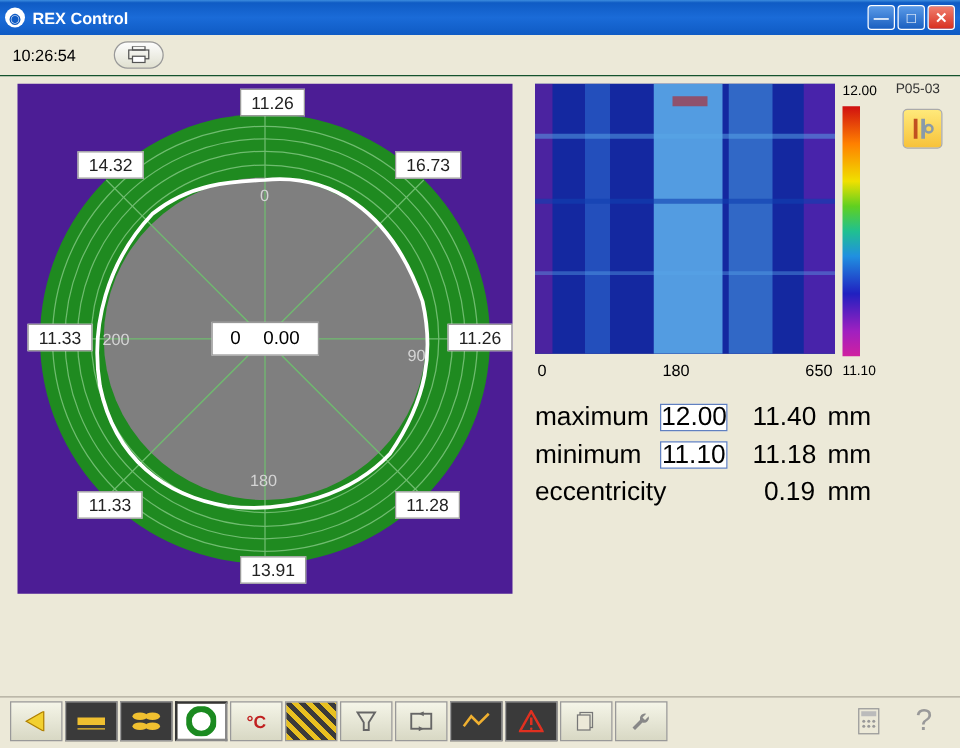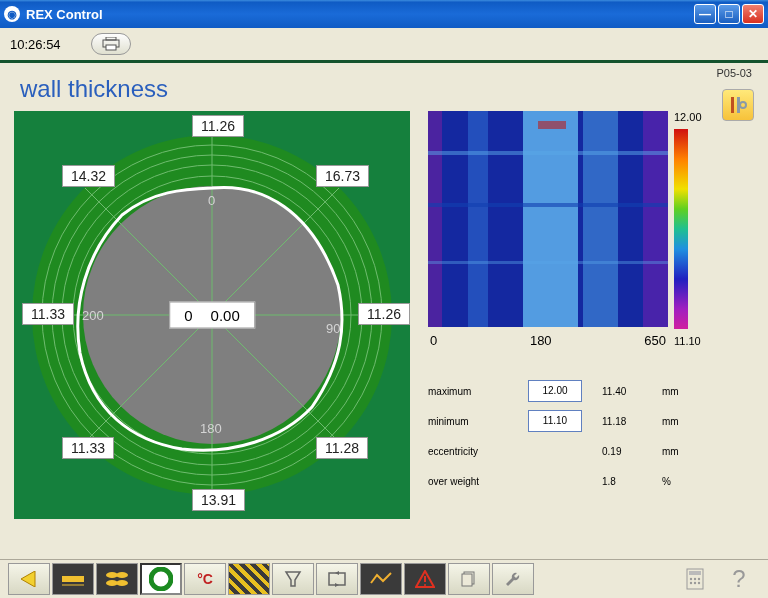--- a/index.html
+++ b/index.html
@@ -43,21 +43,21 @@
     font-size: 12px;
     font-weight: bold;
     color: white;
     cursor: pointer;
   }
   .tbtn.min, .tbtn.max { background: linear-gradient(#5b9be8,#1a5fc0); }
   .tbtn.close { background: linear-gradient(#f08070,#d83020); }
 
   .toprow {
     height: 32px;
-    border-bottom: 3px solid #14532d;
+    border-bottom: 1px solid #14532d;
     display: flex;
     align-items: center;
     padding: 16px 10px;
     gap: 30px;
     background: #ece9d8;
   }
   .timestamp { font-size: 13px; }
   .print-btn {
     width: 40px; height: 22px;
     background: linear-gradient(#fdfdfd,#e0e0d0);
@@ -100,21 +100,21 @@
   }
 
   .main-area {
     display: flex;
     gap: 18px;
     padding: 0 4px;
   }
   .polar-panel {
     width: 396px;
     height: 408px;
-    background: #15803d;
+    background: #4c1d95;
     position: relative;
   }
   .right-panel {
     width: 290px;
   }
   .heatmap-box {
     display: flex;
     gap: 6px;
   }
   .heatmap {
@@ -146,41 +146,41 @@
   }
   .xaxis-nums {
     display: flex;
     width: 240px;
     justify-content: space-between;
     font-size: 13px;
     margin-top: 6px;
     padding: 0 2px;
   }
   .stats {
-    margin-top: 28px;
-    font-size: 10px;
+    margin-top: 15px;
+    font-size: 21px;
   }
   .stat-row {
     display: flex;
     align-items: center;
     height: 30px;
   }
   .stat-row .label { width: 100px; }
   .stat-row .valbox {
     width: 54px;
     height: 22px;
     border: 1px solid #6080c0;
     background: #fff;
     text-align: center;
     line-height: 20px;
     margin-right: 20px;
   }
   .stat-row .noval { width: 54px; margin-right: 20px; } 
-  .stat-row .val2 { width: 50px; text-align: left; margin-right: 10px;}
-  .stat-row .unit { width: 30px; }
+  .stat-row .val2 { width: 50px; text-align: right; margin-right: 10px;}
+  .stat-row .unit { width: 30px; text-align: center; }
 
   
   .polar-label {
     position: absolute;
     background: #fff;
     border: 1px solid #999;
     padding: 2px 8px;
     font-size: 14px;
     color: #222;
   }
@@ -250,21 +250,20 @@
     <svg width="18" height="14" viewBox="0 0 18 14">
       <rect x="4" y="0" width="10" height="3" fill="none" stroke="#555"></rect>
       <rect x="1" y="3" width="16" height="7" fill="none" stroke="#555"></rect>
       <rect x="4" y="8" width="10" height="5" fill="#fff" stroke="#555"></rect>
     </svg>
   </div>
 </div>
 
 <div class="content">
   <div class="page-id">P05-03</div>
-  <div class="page-title">wall thickness</div>
   <div class="tool-btn">
     <svg width="20" height="20" viewBox="0 0 20 20">
       <rect x="3" y="2" width="3" height="16" fill="#c05020"></rect>
       <rect x="9" y="2" width="3" height="16" fill="#8a9aa8"></rect>
       <circle cx="15" cy="10" r="3" fill="none" stroke="#8a9aa8" stroke-width="2"></circle>
     </svg>
   </div>
 
   <div class="main-area">
 
@@ -349,26 +348,20 @@
           <span class="valbox">11.10</span>
           <span class="val2">11.18</span>
           <span class="unit">mm</span>
         </div>
         <div class="stat-row">
           <span class="label">eccentricity</span>
           <span class="noval"></span>
           <span class="val2">0.19</span>
           <span class="unit">mm</span>
         </div>
-        <div class="stat-row">
-          <span class="label">over weight</span>
-          <span class="noval"></span>
-          <span class="val2">1.8</span>
-          <span class="unit">%</span>
-        </div>
       </div>
     </div>
   </div>
 </div>
 
 <div class="bottom-bar">
   <div class="bbtn">
     <svg width="20" height="16" viewBox="0 0 20 16">
         <polygon points="16,0 16,16 2,8" fill="#f2d030" stroke="#b08000"></polygon>
       </svg>

